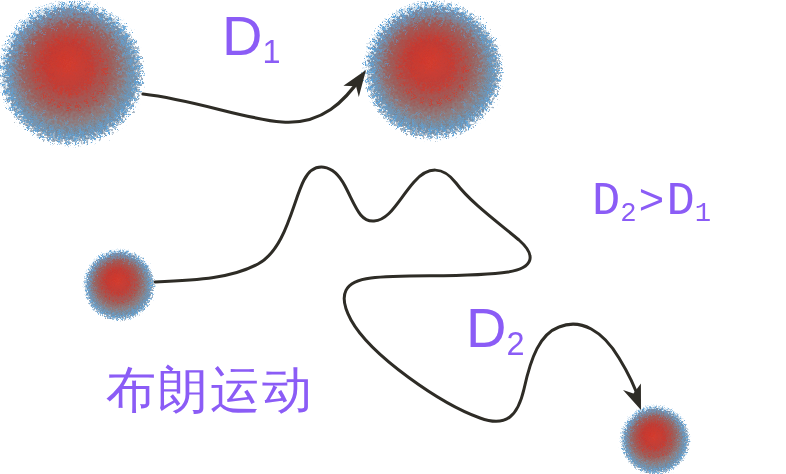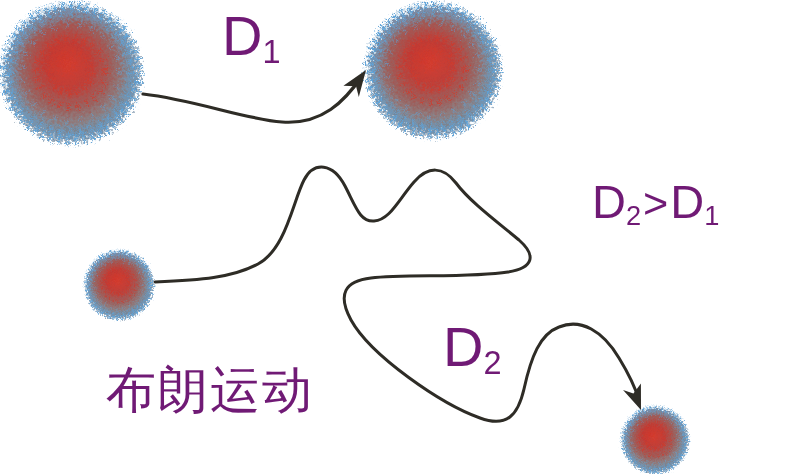--- a/index.html
+++ b/index.html
@@ -19,50 +19,50 @@
   }
   #scene svg.layer {
     position: absolute;
     left: 0;
     top: 0;
     width: 786px;
     height: 474px;
   }
   .label {
     position: absolute;
-    color: #701a75;
+    color: #8b5cf6;
     font-family: "Liberation Sans", sans-serif;
     font-weight: 400;
     white-space: nowrap;
     line-height: 1;
     user-select: none;
     text-align: center;
   }
   .label sub {
     font-size: 0.58em;
     vertical-align: baseline;
     position: relative;
     top: 0.26em;
     letter-spacing: 0;
   }
   #label-d1 {
     left: 222px;
     top: 8px;
     font-size: 56px;
   }
   #label-d2 {
-    left: 443px;
+    left: 466px;
     top: 300px;
     font-size: 56px;
-    margin-top: 19px;
   }
   #label-compare {
     left: 592px;
     top: 178px;
     font-size: 47px;
+    font-family: Liberation Mono, monospace;
   }
   #label-compare .gt {
     font-size: 0.92em;
     padding: 0 2px;
   }
   #label-brownian {
     left: 62px;
     top: 365px;
     font-size: 50px;
     font-weight: 500;

